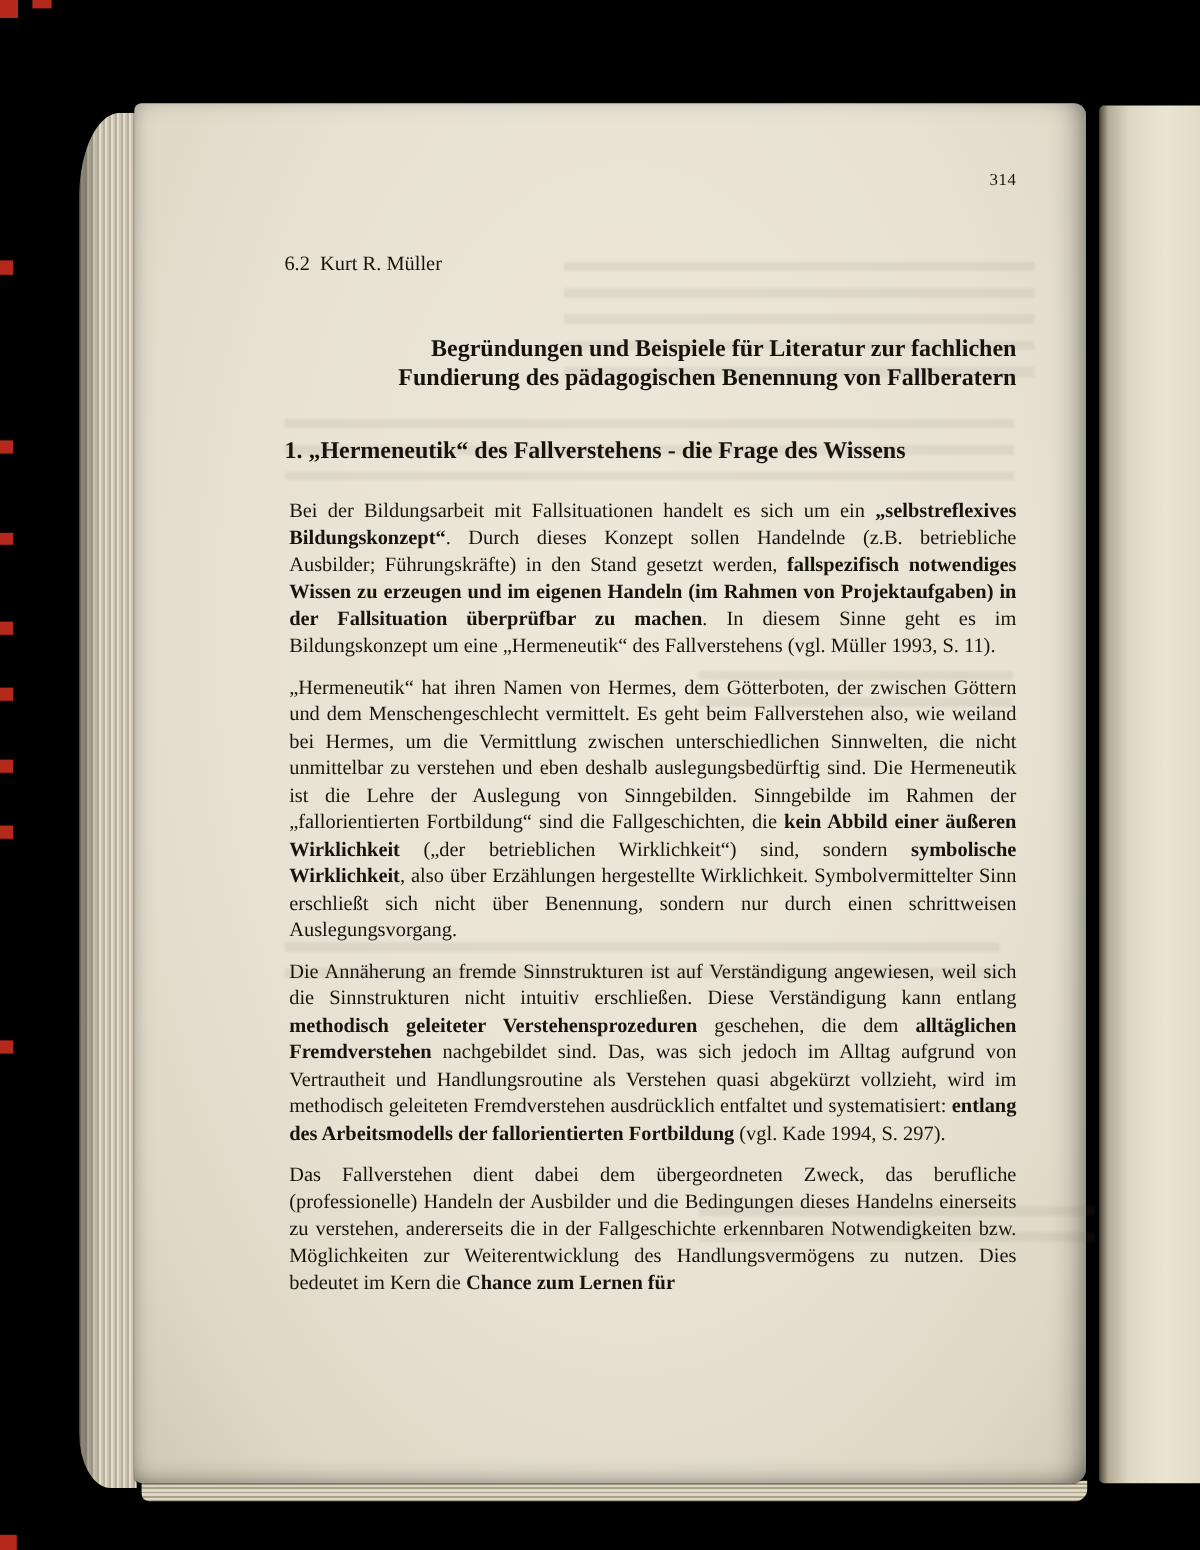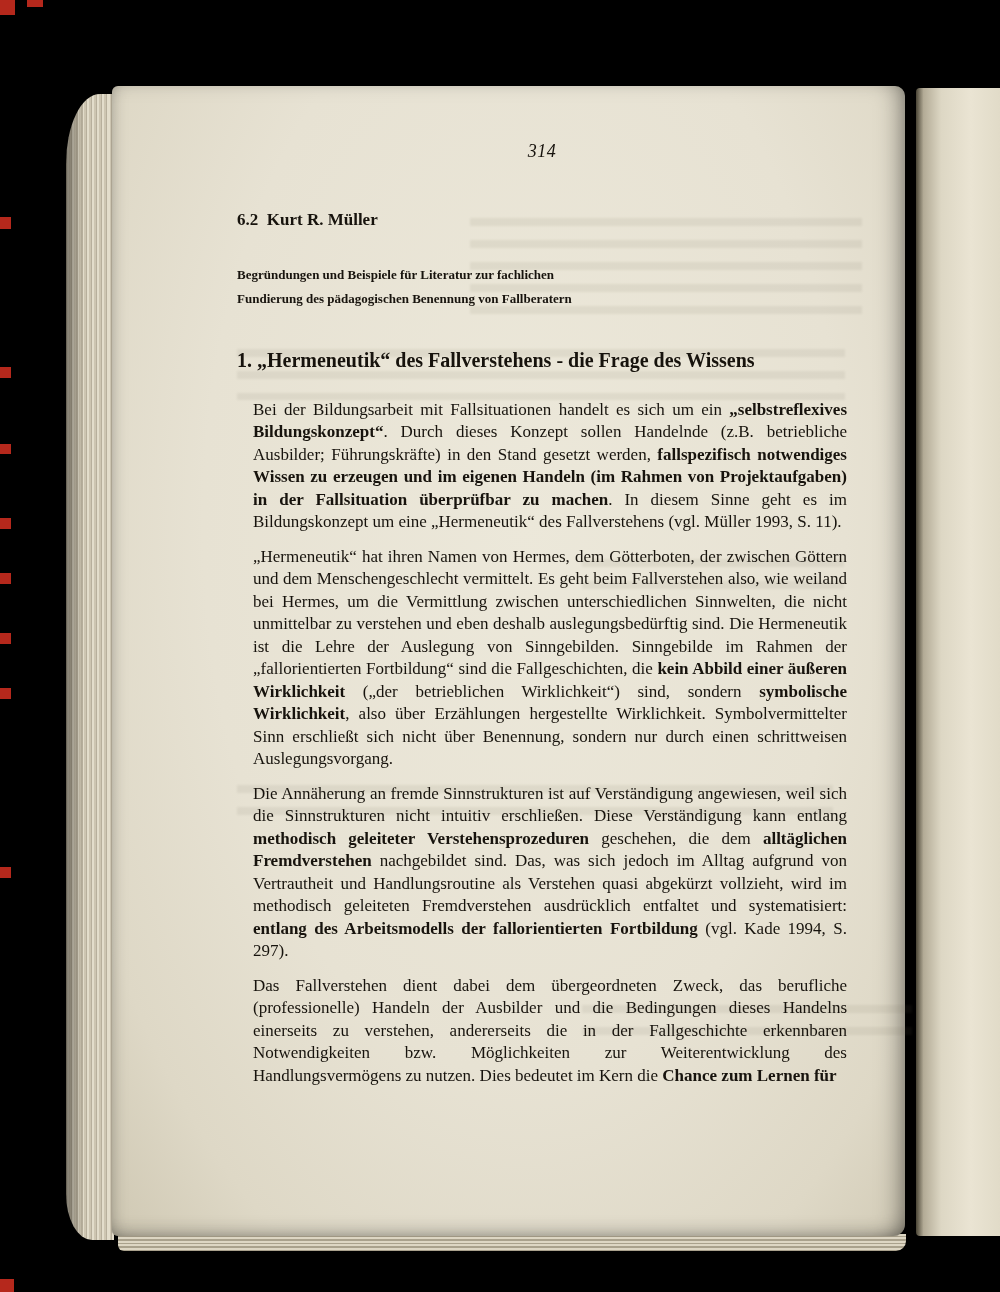--- a/index.html
+++ b/index.html
@@ -71,38 +71,38 @@
   .g2{left:125px;top:256px;width:608px;height:58px;}
   .g3{left:470px;top:466px;width:262px;height:40px;}
   .g4{left:125px;top:692px;width:596px;height:44px;}
   .g5{left:470px;top:912px;width:330px;height:40px;}
 
   .text-column{
     position:absolute;left:125px;top:54px;width:610px;
     color:#17130d;
   }
   .page-number{
-    text-align:center;font-size:18px;line-height:22.5px;
-    letter-spacing:.5px;margin:0 0 46px 0;font-style:italic;
+    text-align:right;font-size:14px;line-height:22.5px;
+    letter-spacing:.5px;margin:0 0 46px 0;
   }
   .author-heading{
-    font-size:17px;font-weight:bold;line-height:22.5px;
-    margin:0 0 32px 0;
+    font-size:17px;font-weight:normal;line-height:22.5px;
+    margin:0 0 48px 0;
   }
   .main-title{
-    font-size:13px;font-weight:bold;text-align:left;
+    font-size:20px;font-weight:bold;text-align:right;
     line-height:24px;margin:0 0 38px 0;
   }
   .section-heading{
     font-size:20px;font-weight:bold;line-height:22.5px;
     margin:0 0 27px 0;
   }
   p.body-par{
     font-size:17px;line-height:22.5px;text-align:justify;
-    margin:0 0 12px 16px;
+    margin:0 0 12px 4px;
     hyphens:manual;
   }
   .b{font-weight:bold;}
 </style>
 </head>
 <body>
 
 <div class="scene">
 
   <div class="red-mark rm1"></div>

